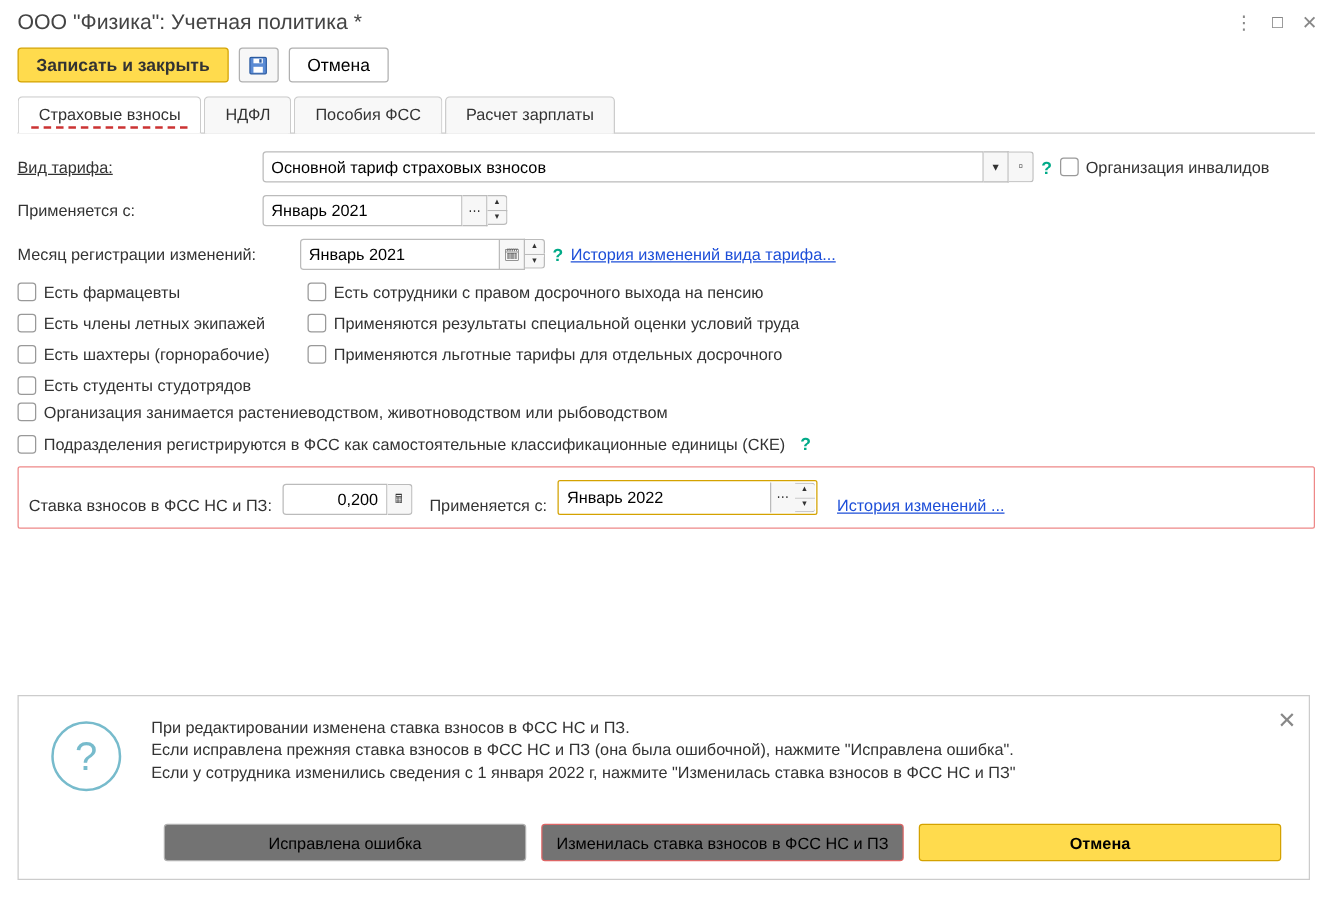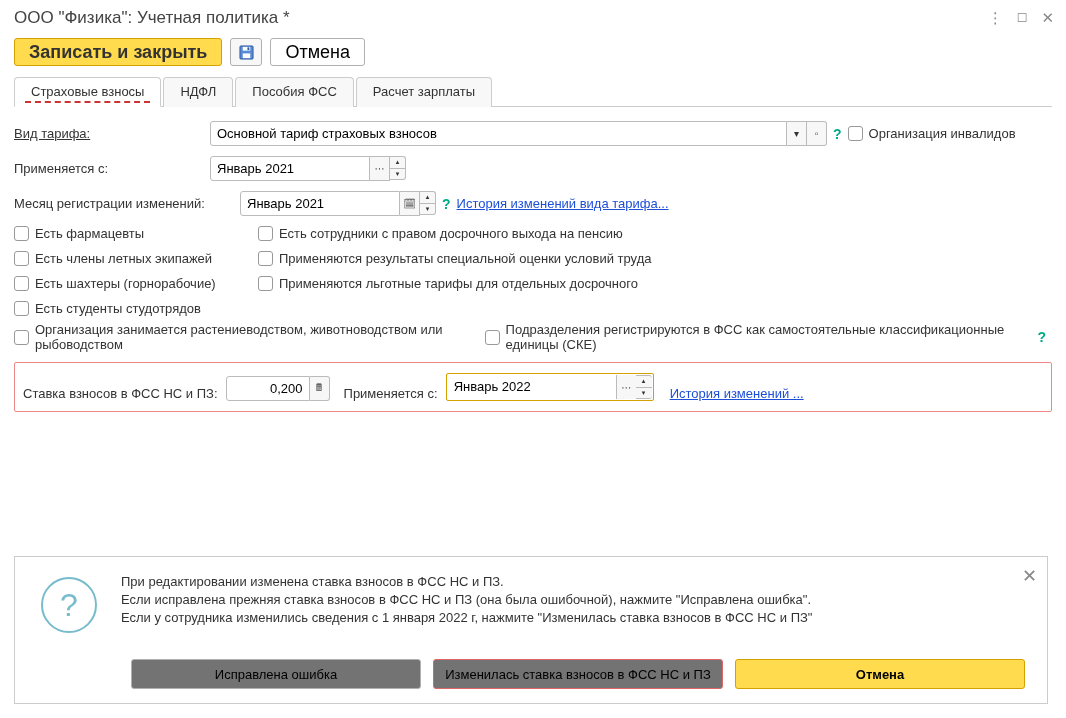--- a/index.html
+++ b/index.html
@@ -8,21 +8,21 @@
     background: #fff; color: #333; width: 1066px; height: 718px; overflow: hidden;
   }
   .window { width: 1066px; height: 718px; position: relative; background: #fff;}
   .titlebar { display:flex; align-items:center; padding: 8px 12px 6px 14px; }
   .titlebar .title { font-size: 17px; color: #444; flex:1; }
   .titlebar .icons { display:flex; gap:14px; align-items:center; color:#888; }
   .titlebar .icons span { cursor:pointer; font-size:15px; }
   .toolbar { display:flex; align-items:center; gap:8px; padding: 4px 14px 10px 14px; }
   .btn { display:inline-flex; align-items:center; justify-content:center;
     border:1px solid #b0b0b0; border-radius:3px; background:#fff; padding:5px 14px;
-    font-size:18px; cursor:pointer; height:28px; }
+    font-size:14px; cursor:pointer; height:28px; }
   .btn.yellow { background:#ffdb4d; border-color:#d4a200; font-weight:bold; color:#333; }
   .btn.icon { width:32px; padding:0; background:#f7f7f7; }
   .tabs { display:flex; border-bottom:1px solid #ccc; margin:0 14px; }
   .tab { padding:6px 16px 7px 16px; border:1px solid #ccc; border-bottom:none;
     border-radius:4px 4px 0 0; margin-right:2px; background:#f8f8f8; cursor:pointer;
     position:relative; top:1px; }
   .tab.active { background:#fff; border-bottom:1px solid #fff; }
   .tab.active .underline { position:absolute; left:10px; right:10px; bottom:3px;
     border-bottom:2px dashed #c33; }
   .content { padding:14px 14px 4px 14px; }
@@ -38,23 +38,23 @@
   .spin { display:flex; flex-direction:column; width:16px; }
   .spin div { height:12px; border:1px solid #bbb; border-left:none; background:#f7f7f7;
     font-size:7px; line-height:10px; text-align:center; cursor:pointer; }
   .spin div:first-child { border-bottom:none; border-radius:0 3px 0 0; }
   .spin div:last-child { border-radius:0 0 3px 0; }
   .qmark { color:#0a8; font-weight:bold; margin:0 6px; cursor:pointer; font-size:14px;}
   .link { color:#1d4ed8; text-decoration:underline; cursor:pointer; }
   .checkbox { display:flex; align-items:center; gap:6px; }
   .checkbox .box { width:15px; height:15px; border:1px solid #999; border-radius:3px;
     background:#fff; cursor:pointer; flex-shrink:0; }
-  .check-grid { display:flex; gap:32px; margin-top:4px;text-align:right; }
+  .check-grid { display:flex; gap:20px; margin-top:4px;text-align:right; }
   .check-col { display:flex; flex-direction:column; gap:10px; }
-  .fullrow { margin-top:6px; display:flex; flex-direction:row; gap:10px; }
+  .fullrow { margin-top:6px; display:flex; flex-direction:column; gap:10px; }
   .highlight-box { border:1px solid #e88; border-radius:2px; padding:10px 8px;
     display:flex; align-items:flex-end; gap:8px; margin-top:10px; }
   .yellow-border { border:1px solid #d4a200; border-radius:2px; }
   .dialog { position:absolute; left:14px; right:18px; bottom:14px; border:1px solid #ccc;
     background:#fff; padding:16px 16px 14px 16px; }
   .dialog .close { position:absolute; top:8px; right:10px; font-size:18px; color:#888;
     cursor:pointer; }
   .dialog-body { display:flex; gap:24px; align-items:flex-start; }
   .qcircle { width:56px; height:56px; border:2px solid #7bc; border-radius:50%;
     display:flex; align-items:center; justify-content:center; font-size:32px; color:#7bc;

